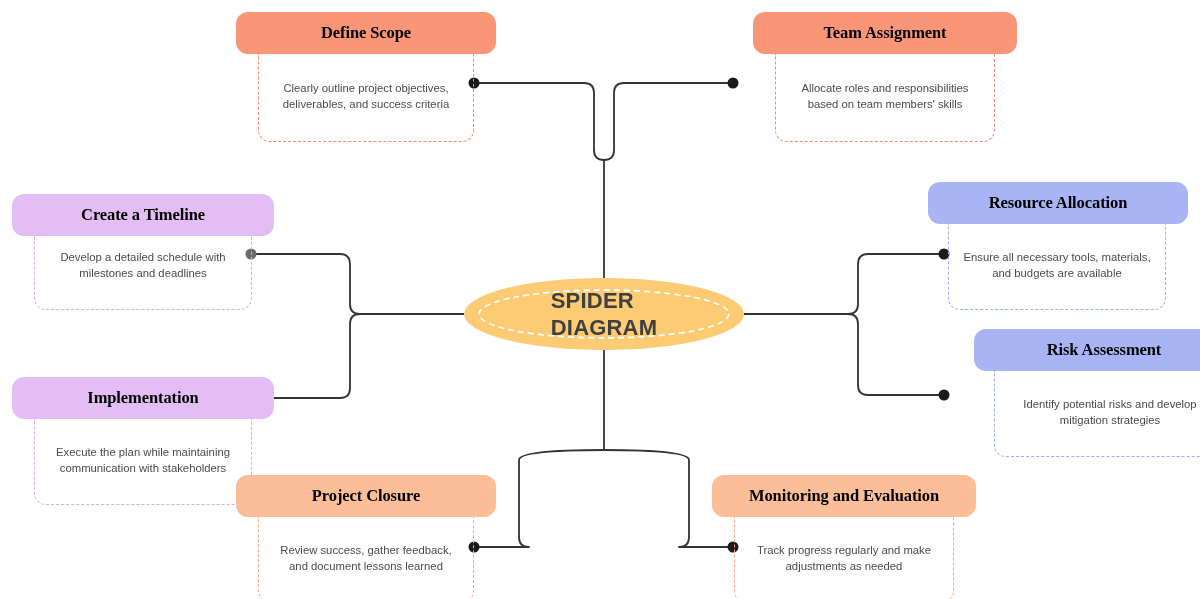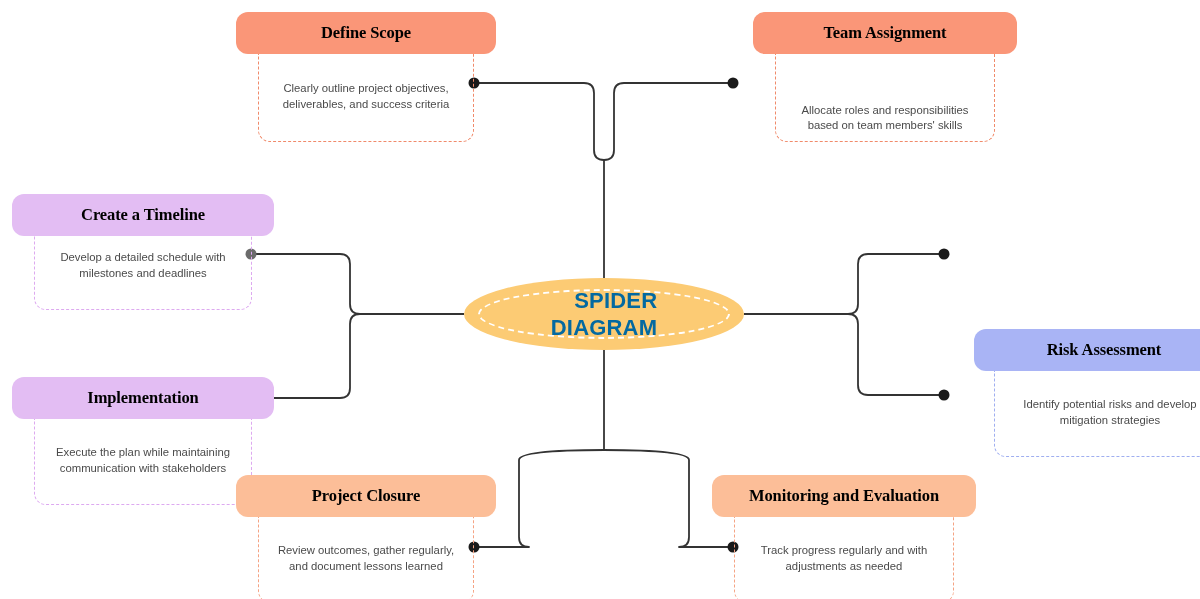--- a/index.html
+++ b/index.html
@@ -79,25 +79,25 @@
     top: 11px;
     right: 14px;
     bottom: 11px;
     border: 2px dashed #ffffff;
     border-radius: 50%;
     pointer-events: none;
   }
   #centre-label {
     position: relative;
     z-index: 2;
-    text-align: right;
+    text-align: left;
     font-weight: bold;
     font-size: 22px;
     line-height: 27px;
-    color: #0369a1;
+    color: #404040;
     letter-spacing: 0.2px;
   }
 </style>
 </head>
 <body>
 
 <div id="canvas">
 
   <svg id="wires" viewBox="0 0 1200 599" xmlns="http://www.w3.org/2000/svg">
     <g fill="none" stroke="#333333" stroke-width="1.8" stroke-linecap="butt" stroke-linejoin="round">
@@ -153,21 +153,21 @@
     </div>
     <div class="node-body" style="left:22px; top:42px; width:216px; height:88px; border-color:#F08A6A;">
       <span>Clearly outline project objectives, deliverables, and success criteria</span>
     </div>
   </div>
 
   <div class="node" style="left:712px; top:12px; width:264px;margin-left:41px;">
     <div class="node-header" style="background:#FA9678;">
       <span>Team Assignment</span>
     </div>
-    <div class="node-body" style="left:22px; top:42px; width:220px; height:88px; border-color:#F08A6A;align-items:flex-end;">
+    <div class="node-body" style="left:22px; top:42px; width:220px; height:88px; border-color:#F08A6A;">
       <span>Allocate roles and responsibilities based on team members' skills</span>
     </div>
   </div>
 
   <div class="node" style="left:12px; top:182px; width:262px;">
     <div class="node-header" style="background:#E3BDF3;margin-top:12px;">
       <span>Create a Timeline</span>
     </div>
     <div class="node-body" style="left:22px; top:42px; width:218px; height:86px; border-color:#DDA9F0;">
       <span>Develop a detailed schedule with milestones and deadlines</span>
@@ -176,41 +176,49 @@
 
   <div class="node" style="left:12px; top:329px; width:262px;margin-top:48px;">
     <div class="node-header" style="background:#E3BDF3;">
       <span>Implementation</span>
     </div>
     <div class="node-body" style="left:22px; top:42px; width:218px; height:86px; border-color:#DDA9F0;">
       <span>Execute the plan while maintaining communication with stakeholders</span>
     </div>
   </div>
 
+  <div class="node" style="left:928px; top:182px; width:260px;">
+    <div class="node-header" style="background:#A9B4F5;">
+      <span>Resource Allocation</span>
+    </div>
+    <div class="node-body" style="left:20px; top:42px; width:218px; height:86px; border-color:#9FAEF0;">
+      <span>Ensure all necessary tools, materials, and budgets are available</span>
+    </div>
+  </div>
 
   <div class="node" style="left:928px; top:329px; width:260px;margin-left:46px;">
     <div class="node-header" style="background:#A9B4F5;">
       <span>Risk Assessment</span>
     </div>
     <div class="node-body" style="left:20px; top:42px; width:218px; height:86px; border-color:#9FAEF0;padding-left:28px;">
       <span>Identify potential risks and develop mitigation strategies</span>
     </div>
   </div>
 
   <div class="node" style="left:236px; top:475px; width:260px;">
     <div class="node-header" style="background:#FCBE98;">
       <span>Project Closure</span>
     </div>
     <div class="node-body" style="left:22px; top:42px; width:216px; height:86px; border-color:#F5A383;">
-      <span>Review outcomes, gather regularly, and document lessons learned</span>
+      <span>Review success, gather feedback, and document lessons learned</span>
     </div>
   </div>
 
   <div class="node" style="left:712px; top:475px; width:264px;">
     <div class="node-header" style="background:#FCBE98;">
       <span>Monitoring and Evaluation</span>
     </div>
     <div class="node-body" style="left:22px; top:42px; width:220px; height:86px; border-color:#F5A383;">
-      <span>Track progress regularly and with adjustments as needed</span>
+      <span>Track progress regularly and make adjustments as needed</span>
     </div>
   </div>
 
 </div>
 
 </body></html>

